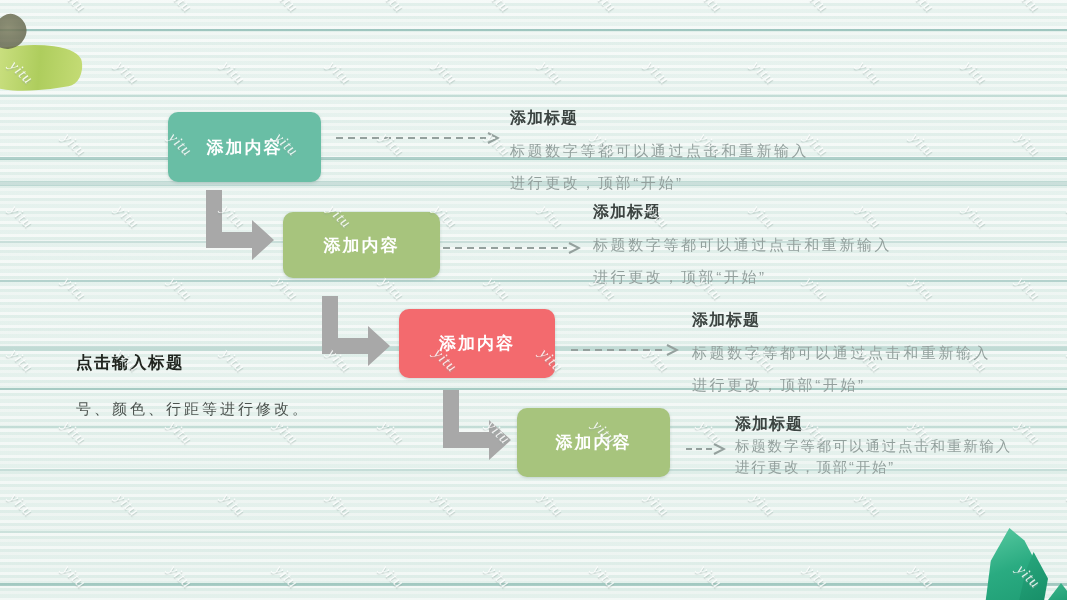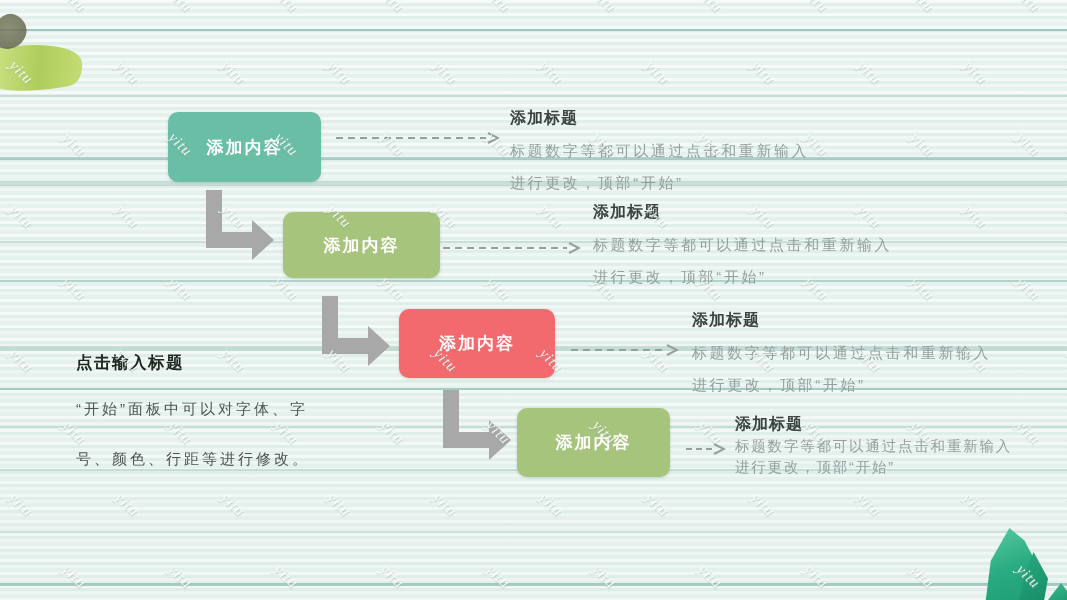--- a/index.html
+++ b/index.html
@@ -167,21 +167,20 @@
       <p>进行更改，顶部“开始”</p>
     </div>
     <div class="step-text text-4">
       <h4>添加标题</h4>
       <p>标题数字等都可以通过点击和重新输入</p>
       <p>进行更改，顶部“开始”</p>
     </div>
 
     <div class="left-panel">
       <h3>点击输入标题</h3>
-      <p>“开始”面板中可以对字体、字</p>
       <p>号、颜色、行距等进行修改。</p>
     </div>
   </div>
 
   <div class="wm-layer">
       <span class="wm" style="left: 61px; top: -8px;">yitu</span>
       <span class="wm" style="left: 167px; top: -8px;">yitu</span>
       <span class="wm" style="left: 273px; top: -8px;">yitu</span>
       <span class="wm" style="left: 379px; top: -8px;">yitu</span>
       <span class="wm" style="left: 485px; top: -8px;">yitu</span>

